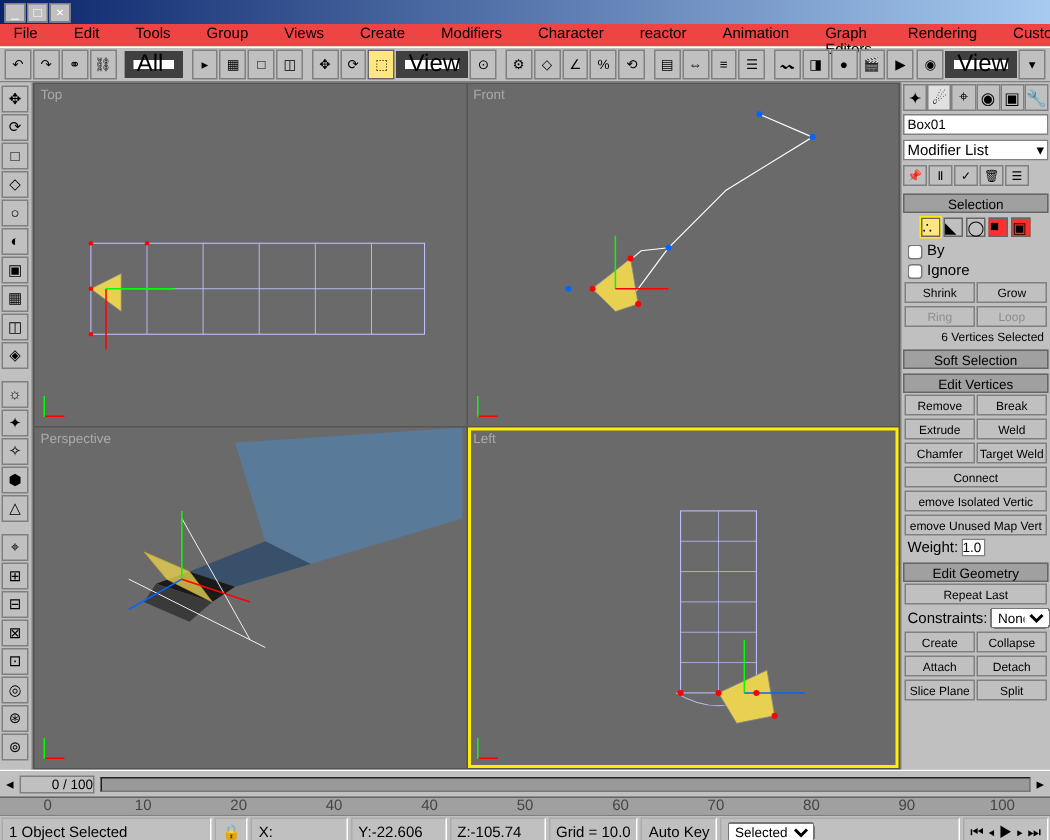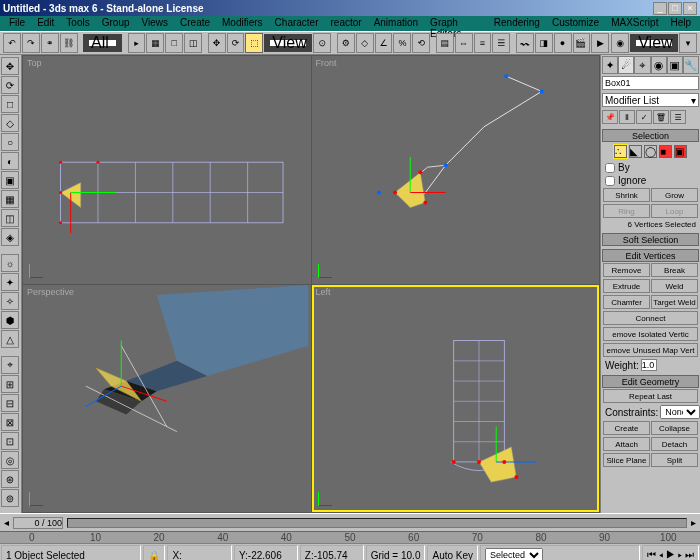--- a/index.html
+++ b/index.html
@@ -1,21 +1,21 @@
 <!DOCTYPE html>
 <html><head>
 <meta charset="utf-8">
 <style>
 * { margin: 0; padding: 0; box-sizing: border-box; font-family: Tahoma, sans-serif; font-size: 10px; }
 body { background: #c0c0c0; width: 700px; height: 560px; overflow: hidden; }
 .titlebar { background: linear-gradient(to right, #0a246a, #a6caf0); color: #fff; height: 16px; display: flex; align-items: center; padding: 0 3px; justify-content: space-between; }
 .titlebar .title { font-weight: bold; font-size: 10px; }
 .titlebar .winbtns { display: flex; gap: 1px; }
 .winbtn { width: 14px; height: 13px; background: #c0c0c0; border: 1px solid #808080; font-size: 9px; display: flex; align-items: center; justify-content: center; }
-.menubar { background: #0f766e; height: 15px; display: flex; padding: 1px 4px; gap: 2px; font-size: 10px; }
+.menubar { background: #ef4444; height: 15px; display: flex; padding: 1px 4px; gap: 14px; font-size: 10px; }
 .menubar span { padding: 0 5px; }
 .toolbar { background: #c0c0c0; height: 24px; border-top: 1px solid #fff; border-bottom: 1px solid #808080; display: flex; align-items: center; padding: 0 3px; gap: 1px; }
 .tbtn { width: 20px; height: 20px; border: 1px solid #808080; background: #c0c0c0; display: flex; align-items: center; justify-content: center; font-size: 9px; }
 .tbtn.active { background: #ffe680; border: 1px solid #666; }
 .tsep { width: 4px; }
 .tsel { height: 18px; border: 6px solid #404040; background: #fff; font-size: 16px; padding: 0 2px; display: flex; align-items: center; }
 .main { display: flex; height: 458px; }
 .leftbar { width: 22px; background: #c0c0c0; border-right: 1px solid #808080; display: flex; flex-direction: column; padding: 2px 1px; gap: 1px; }
 .leftbar .tbtn { width: 18px; height: 18px; font-size: 10px; }
 .viewports { flex: 1; background: #555; position: relative; display: grid; grid-template: 1fr 1fr / 1fr 1fr; gap: 1px; padding: 1px; }
@@ -53,21 +53,20 @@
 .trackbar { height: 12px; background: #a0a0a0; border-top: 1px solid #666; display: flex; font-size: 8px; color: #444; }
 .trackbar span { flex: 1; text-align: center; }
 .statusbar { height: 32px; background: #c0c0c0; border-top: 1px solid #808080; display: flex; font-size: 9px; }
 .statusbar .cell { border: 1px inset #fff; padding: 2px 4px; margin: 1px; display: flex; align-items: center; }
 svg { position: absolute; top: 0; left: 0; width: 100%; height: 100%; pointer-events: none; }
 </style>
 </head>
 <body>
 
 <div class="titlebar">
-  <span class="title">Untitled - 3ds max 6 - Stand-alone License</span>
   <div class="winbtns">
     <div class="winbtn">_</div>
     <div class="winbtn">□</div>
     <div class="winbtn">×</div>
   </div>
 </div>
 
 <div class="menubar">
   <span>File</span>
   <span>Edit</span>

